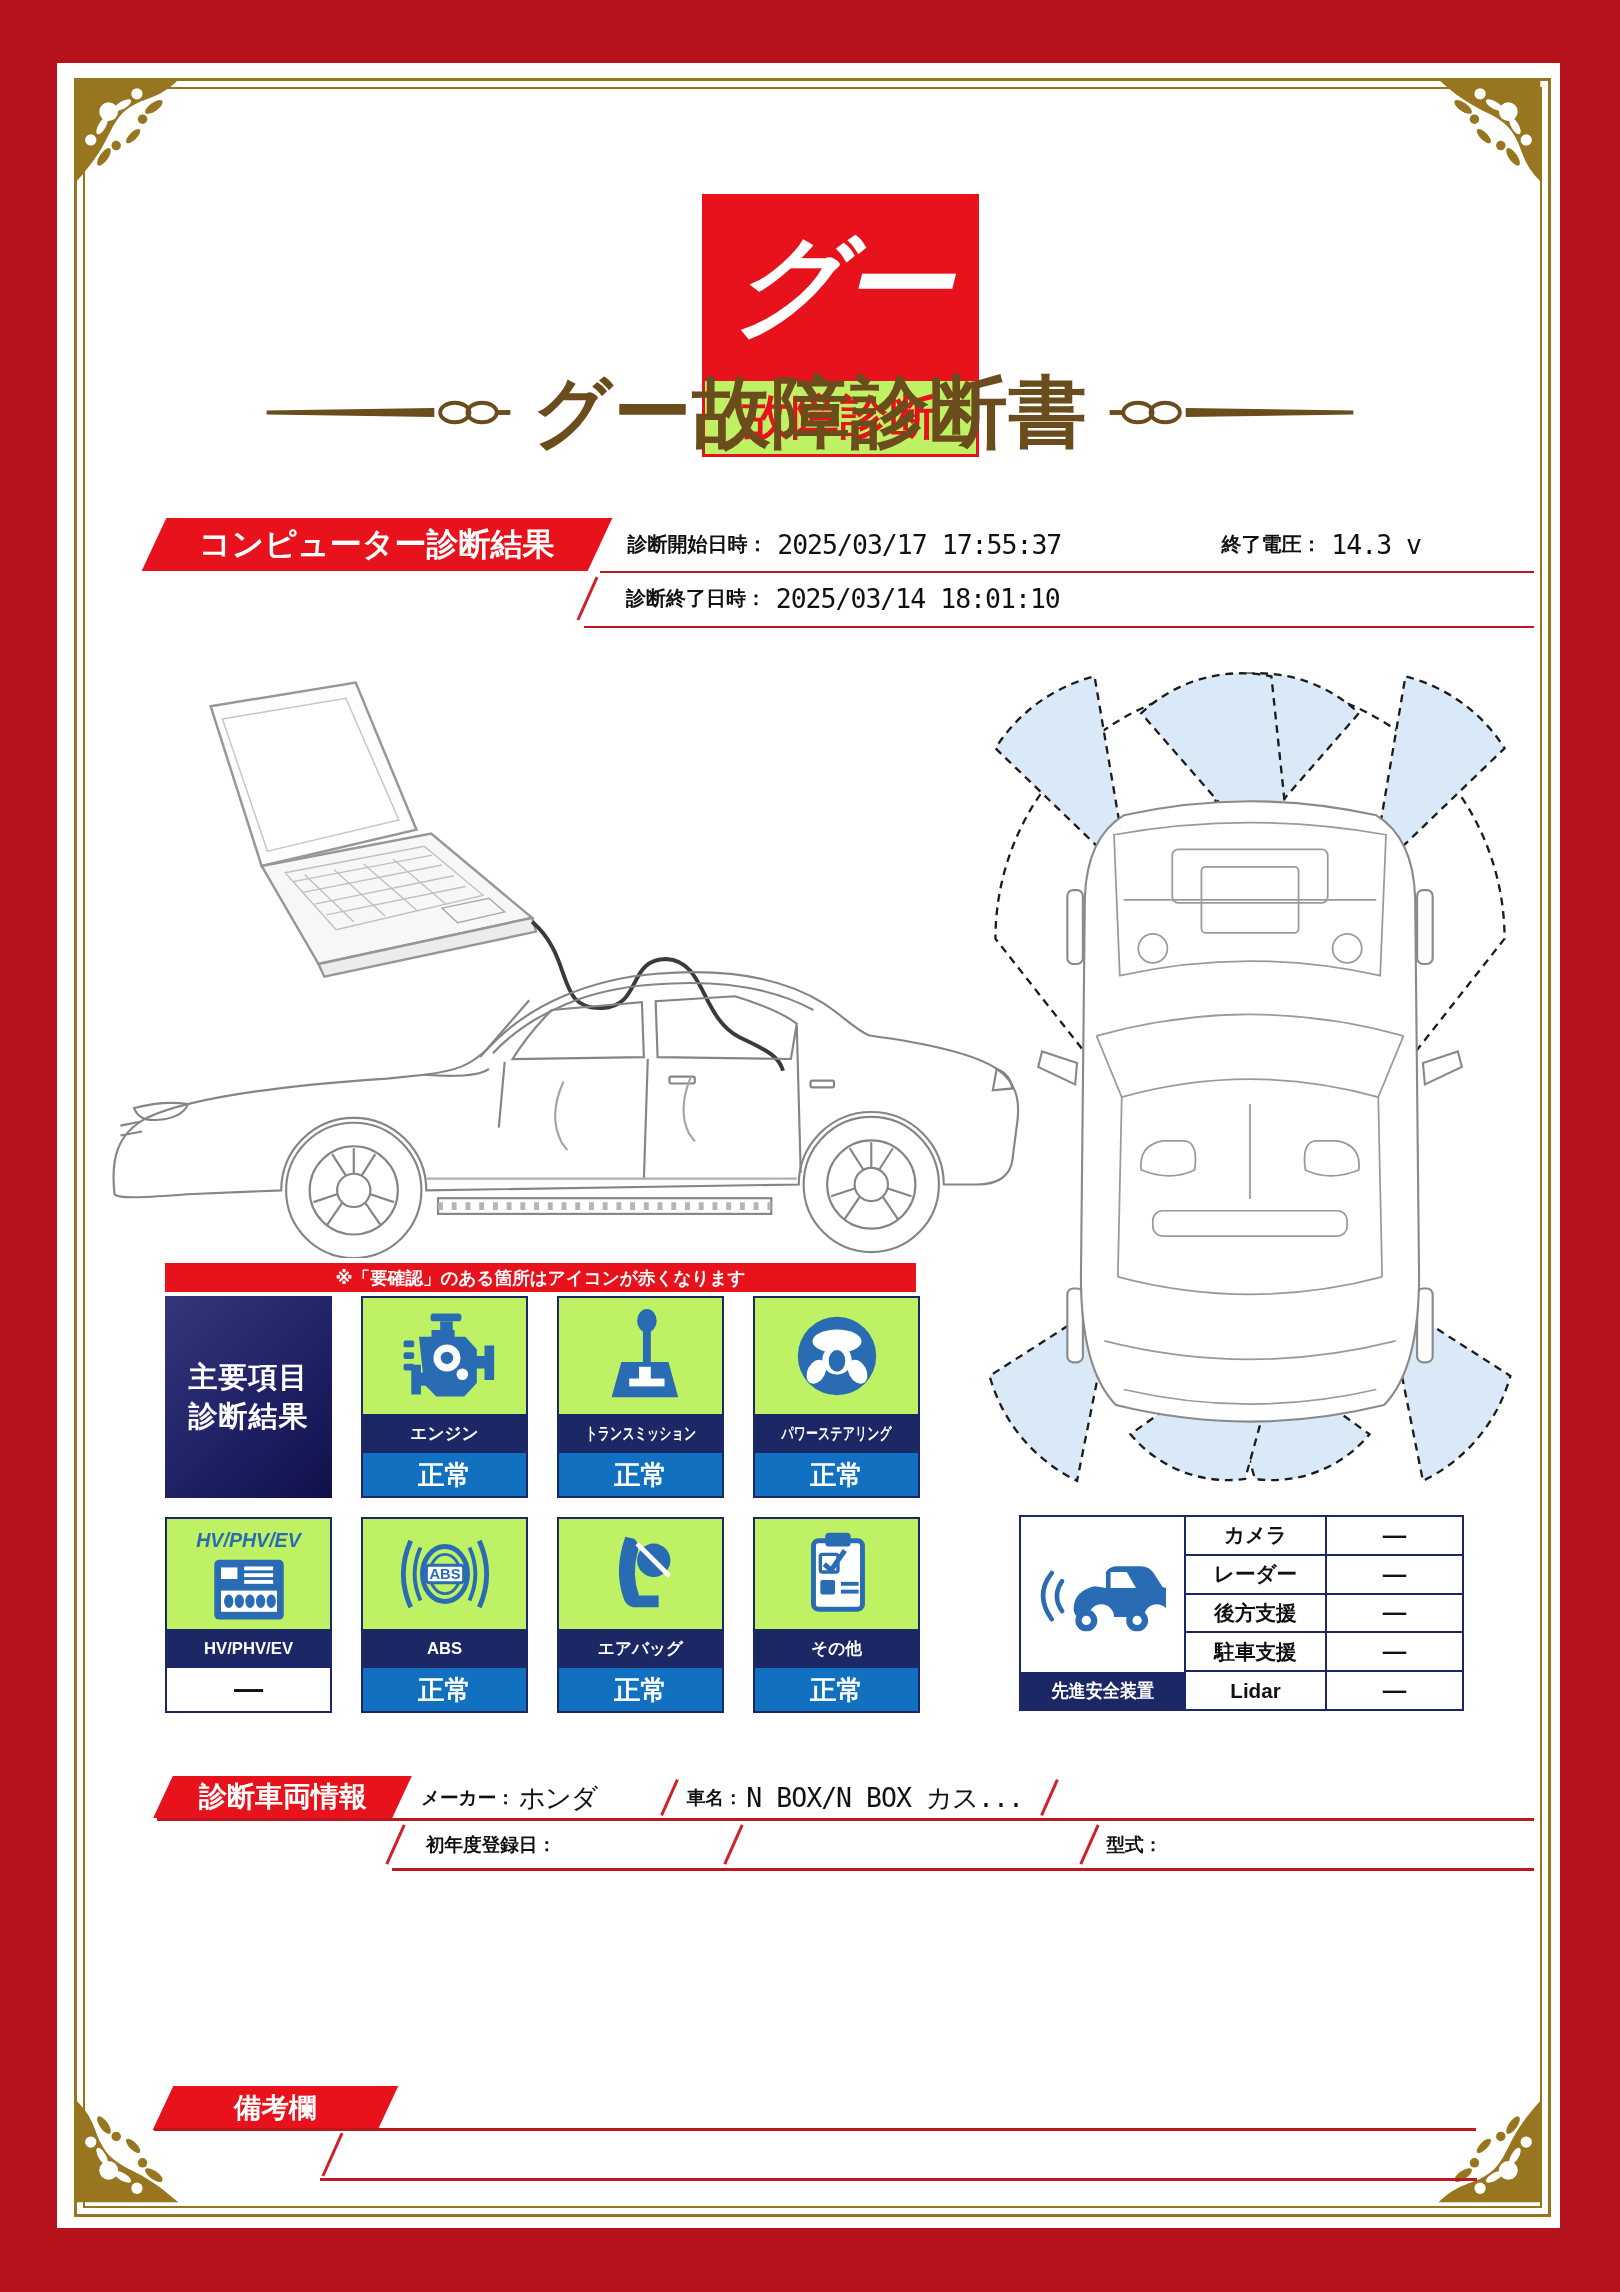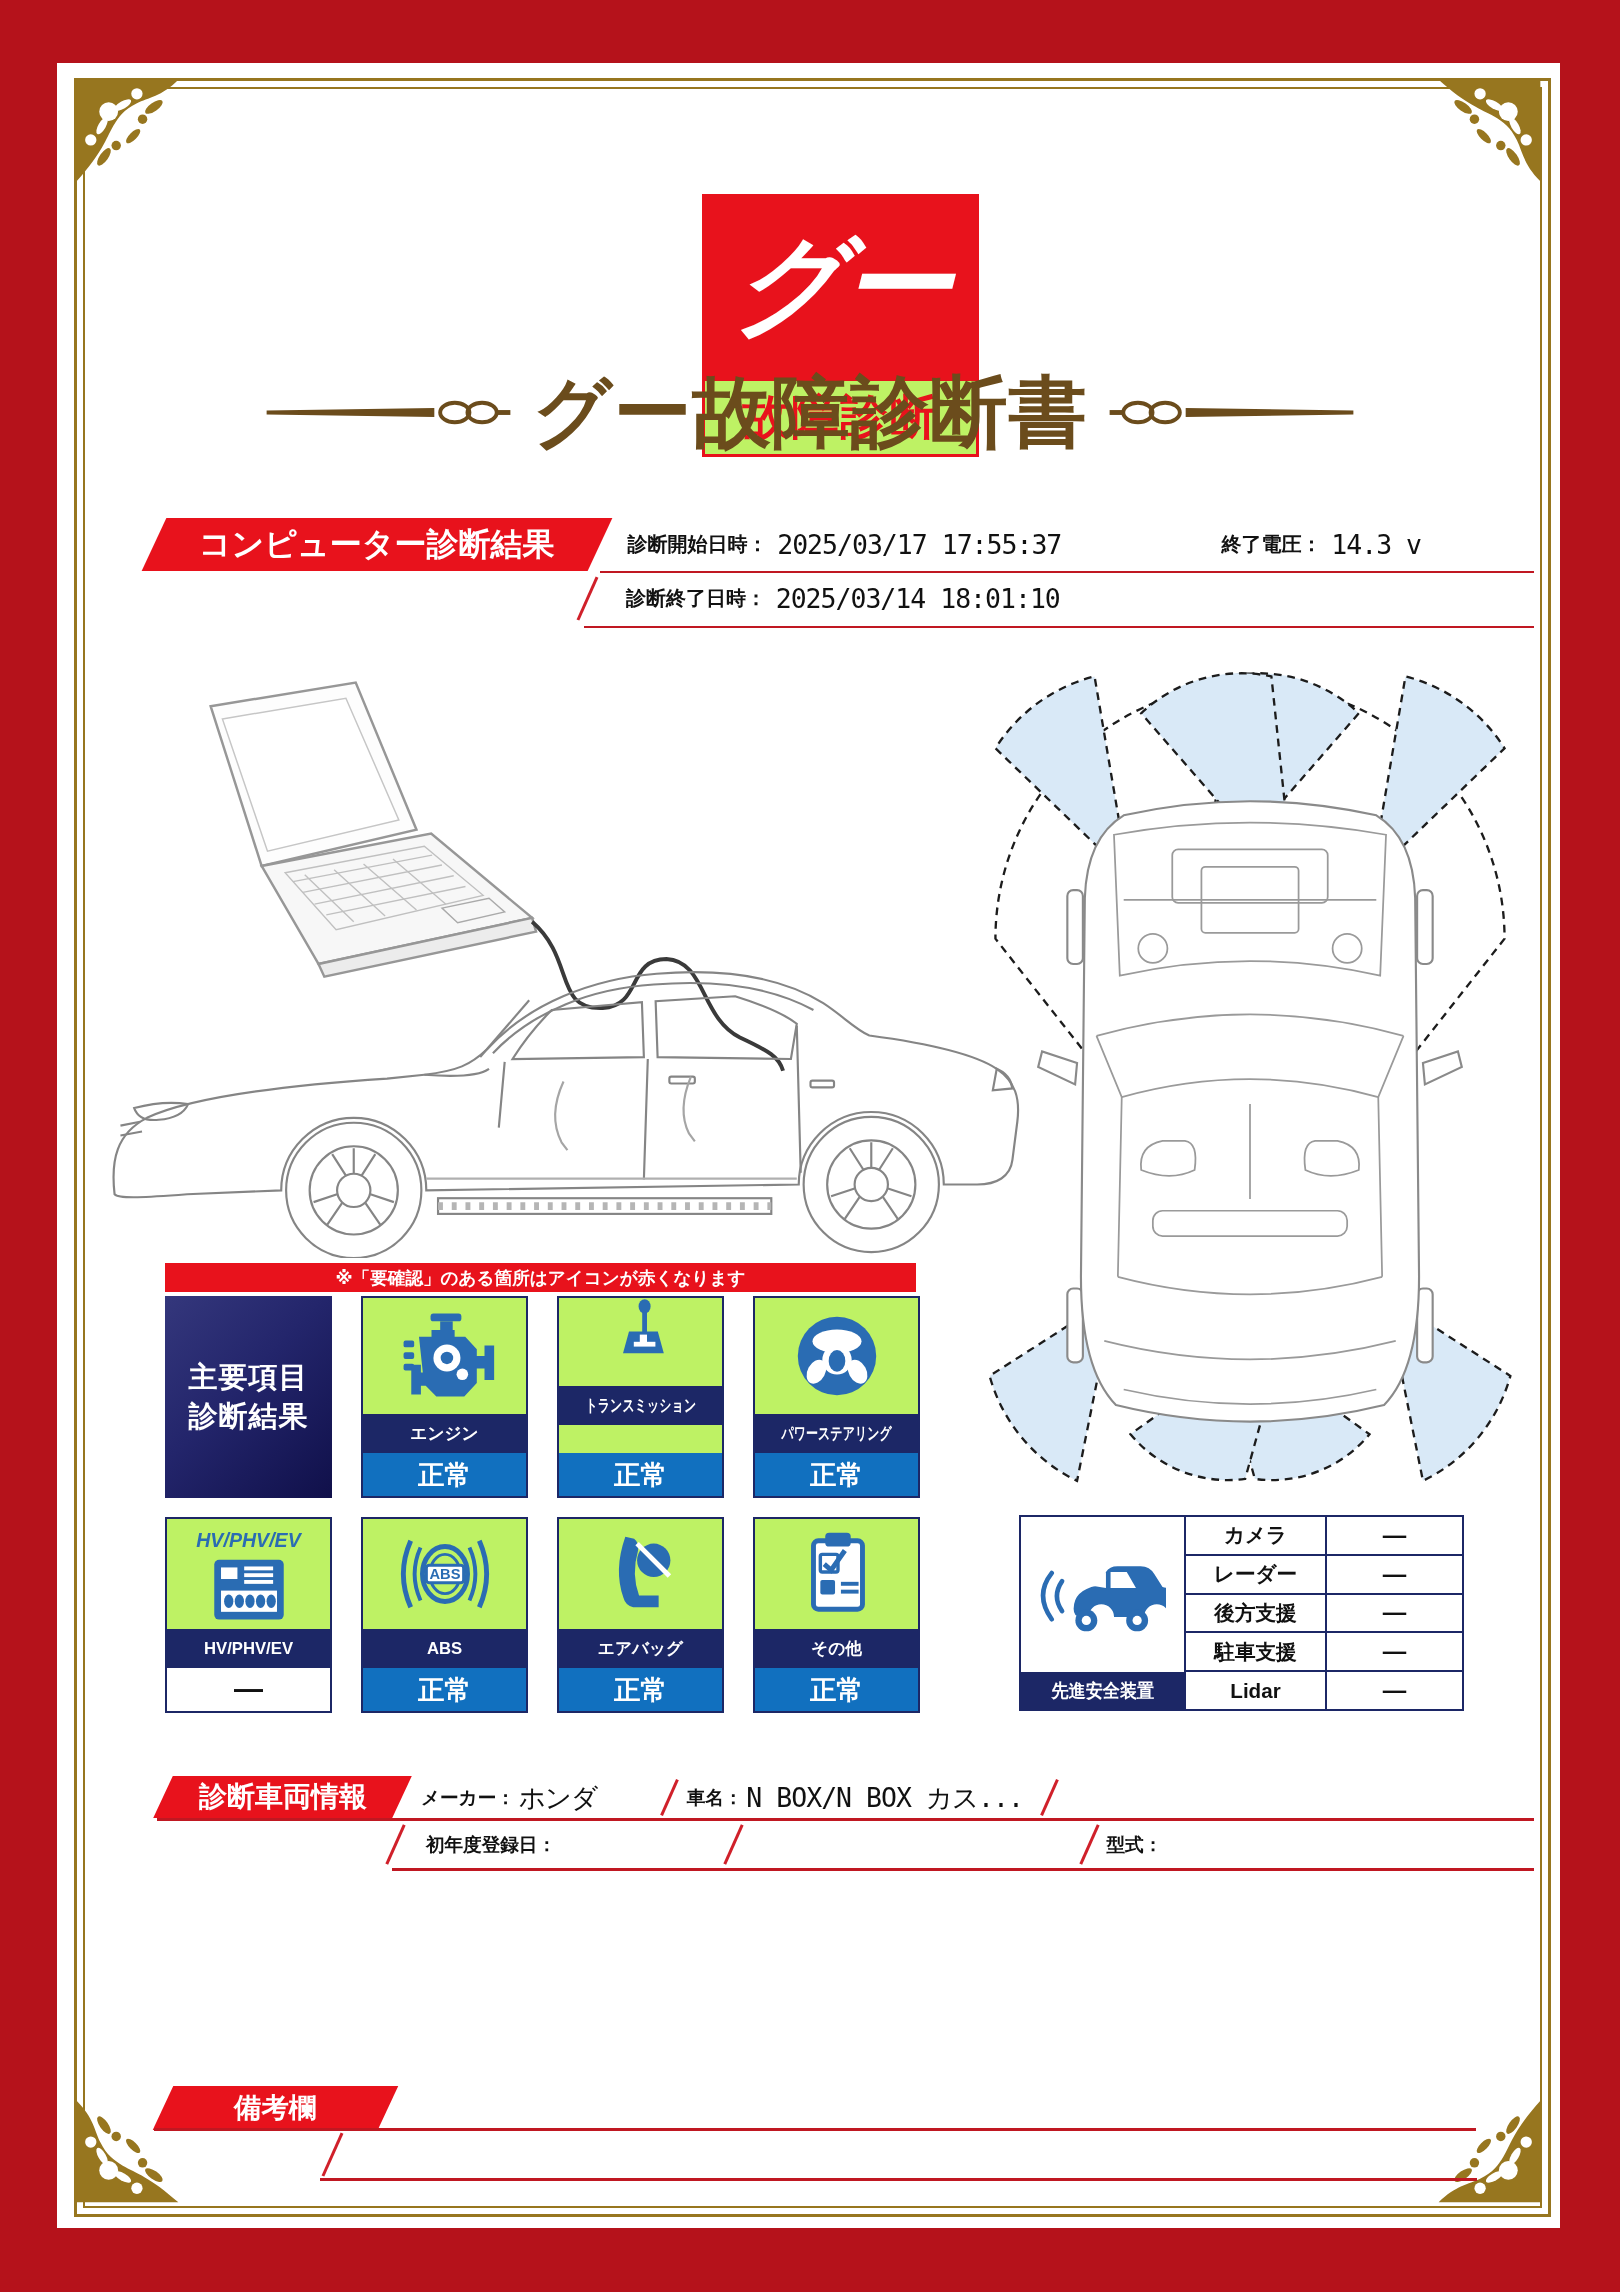--- a/index.html
+++ b/index.html
@@ -302,21 +302,21 @@
         <circle cx="57" cy="52" r="6.5" fill="#2a6cb3"></circle>
         <circle cx="73" cy="69" r="6" fill="#fff"></circle>
       </svg>
     </div>
     <div class="cell-label">
         <span>エンジン</span>
       </div>
     <div class="cell-status">正常</div>
   </div>
 
-  <div class="cell" style="left:557px;top:1296px;height:202px;gap:28px;">
+  <div class="cell" style="left:557px;top:1296px;height:202px;">
     <div class="cell-icon">
       <svg width="98" height="98" viewBox="0 0 100 100">
         <g fill="#2a6cb3">
           <ellipse cx="56" cy="14" rx="10" ry="12"></ellipse>
           <rect x="52" y="24" width="8" height="36"></rect>
           <path d="M30,56 L78,56 L88,92 L20,92 Z"></path>
         </g>
         <rect x="48" y="61" width="12" height="14" fill="#fff"></rect>
         <rect x="38" y="73" width="36" height="8" fill="#fff"></rect>
       </svg>

